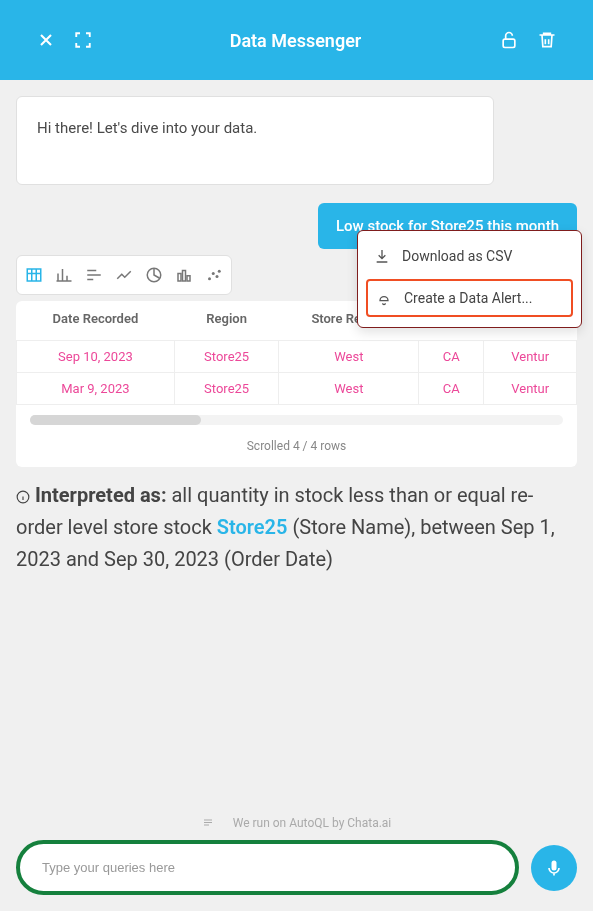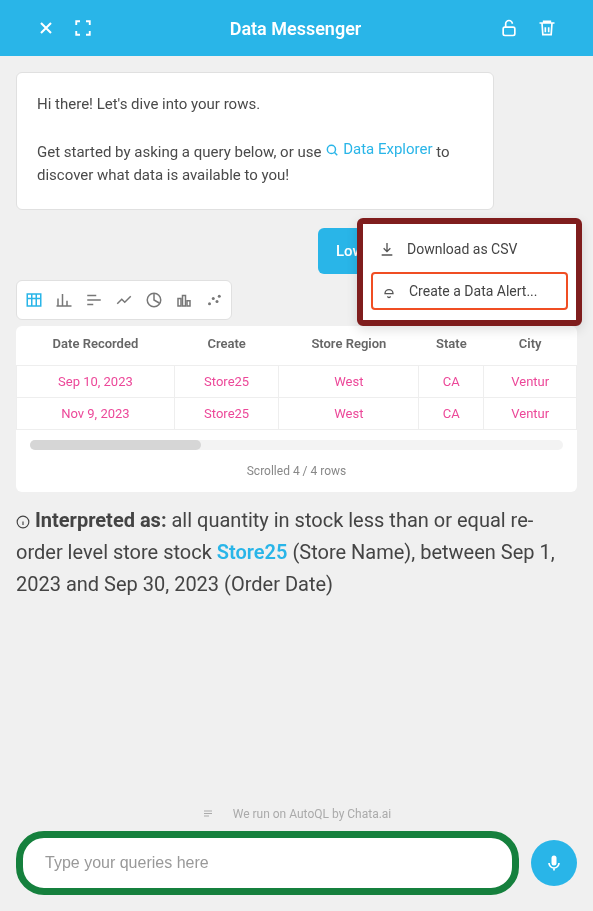--- a/index.html
+++ b/index.html
@@ -7,21 +7,21 @@
   font-family: -apple-system, BlinkMacSystemFont, "Segoe UI", Roboto, sans-serif;
   background: #f0f0f0;
   width: 593px;
   height: 911px;
   overflow: hidden;
   position: relative;
 }
 .header {
   background: #29b5e8;
   color: white;
-  height: 56px;
+  height: 80px;
   display: flex;
   align-items: center;
   justify-content: space-between;
   padding: 0 36px;
 }
 .header-left { display: flex; align-items: center; gap: 18px; }
 .header-right { display: flex; align-items: center; gap: 18px; }
 .header-title { font-size: 18px; font-weight: 600; }
 .icon-btn { cursor: pointer; display: inline-flex; }
 .content { padding: 16px; }
@@ -116,24 +116,24 @@
 .interp {
   color: #444;
   font-size: 20px;
   line-height: 1.6;
   margin-top: 12px;
 }
 .interp-link { color: #29b5e8; font-weight: 600; }
 .dropdown-menu {
   position: absolute;
   background: white;
-  border: 6px solid #7f1d1d;
+  border: 1px solid #7f1d1d;
   border-radius: 6px;
   box-shadow: 0 4px 12px rgba(0,0,0,0.12);
-  top: 218px;
+  top: 230px;
   left: 357px;
   width: 225px;
   padding: 6px 0;
   z-index: 100;
 }
 .menu-item {
   padding: 11px 16px;
   display: flex;
   align-items: center;
   gap: 12px;
@@ -160,24 +160,24 @@
   font-size: 12px;
   margin-bottom: 10px;
   display: flex;
   align-items: center;
   justify-content: center;
   gap: 19px;
 }
 .input-row { display: flex; gap: 12px; align-items: center; }
 .query-input {
   flex: 1;
-  border: 7px solid #15803d;
+  border: 4px solid #15803d;
   border-radius: 28px;
   padding: 16px 22px;
-  font-size: 16px;
+  font-size: 13px;
   color: #3b82f6;
   outline: none;
 }
 .query-input::placeholder { color: #999; }
 .mic-btn {
   width: 46px;
   height: 46px;
   border-radius: 50%;
   background: #29b5e8;
   display: flex;
@@ -215,30 +215,21 @@
       <svg width="20" height="20" viewBox="0 0 24 24" fill="none" stroke="white" stroke-width="2">
           <path d="M3 6h18M8 6V4h8v2M6 6l1 14h10l1-14M10 11v6M14 11v6"></path>
         </svg>
     </span>
   </div>
 </div>
 
 <div class="content">
 
   <div class="intro-card">
-    <p>Hi there! Let's dive into your rows.</p>
-    <p>
-      <span>Get started by asking a query below, or use </span><span class="link explorer-link">
-          <svg width="14" height="14" viewBox="0 0 24 24" fill="none" stroke="#29b5e8" stroke-width="2.5">
-            <circle cx="11" cy="11" r="7"></circle>
-            <path d="M16 16l5 5"></path>
-          </svg>
-          <span>Data Explorer</span>
-        </span><span> to discover what data is available to you!</span>
-    </p>
+    <p>Hi there! Let's dive into your data.</p>
   </div>
 
   <div class="user-bubble">Low stock for Store25 this month</div>
   <div class="clear"></div>
 
   <div class="toolbar-row">
     <div class="chip-toolbar">
       <span class="tb-icon active">
           <svg width="18" height="18" viewBox="0 0 24 24" fill="none" stroke="currentColor" stroke-width="2">
             <rect x="3" y="4" width="18" height="16"></rect>
@@ -315,36 +306,36 @@
           </span>
       </span>
     </div>
   </div>
 
   <div class="table-card">
     <table class="tbl">
       <thead>
         <tr>
           <th>Date Recorded</th>
-          <th>Create</th>
+          <th>Region</th>
           <th>Store Region</th>
           <th>State</th>
           <th>City</th>
         </tr>
       </thead>
       <tbody>
         <tr>
           <td>Sep 10, 2023</td>
           <td>Store25</td>
           <td>West</td>
           <td>CA</td>
           <td>Ventur</td>
         </tr>
         <tr>
-          <td>Nov 9, 2023</td>
+          <td>Mar 9, 2023</td>
           <td>Store25</td>
           <td>West</td>
           <td>CA</td>
           <td>Ventur</td>
         </tr>
       </tbody>
     </table>
     <div class="scrollbar-track">
       <div class="scrollbar-thumb"></div>
     </div>

